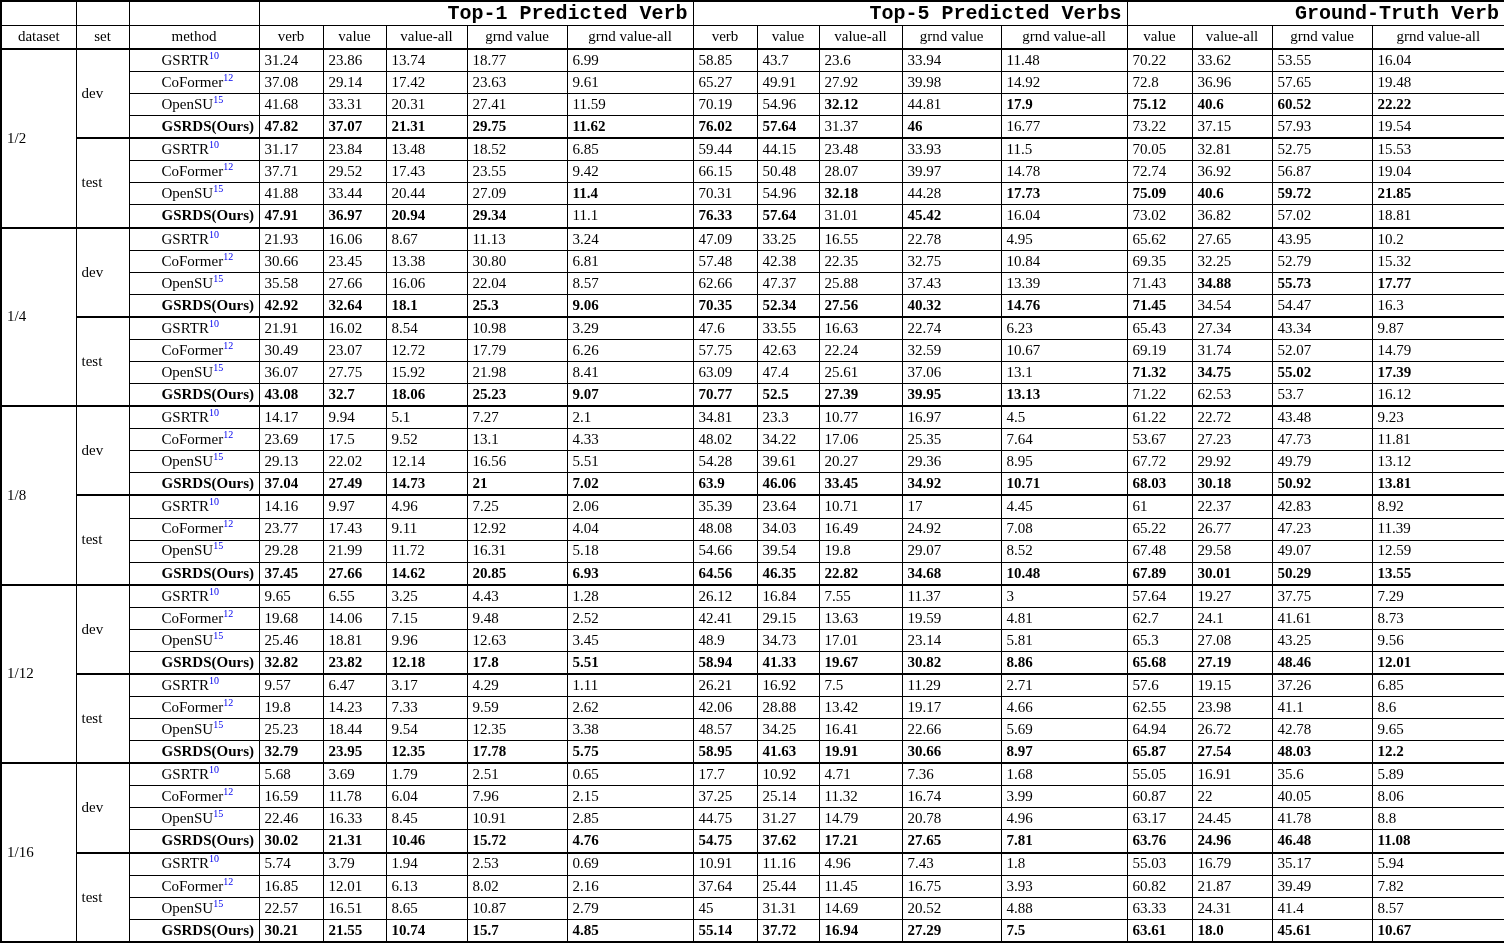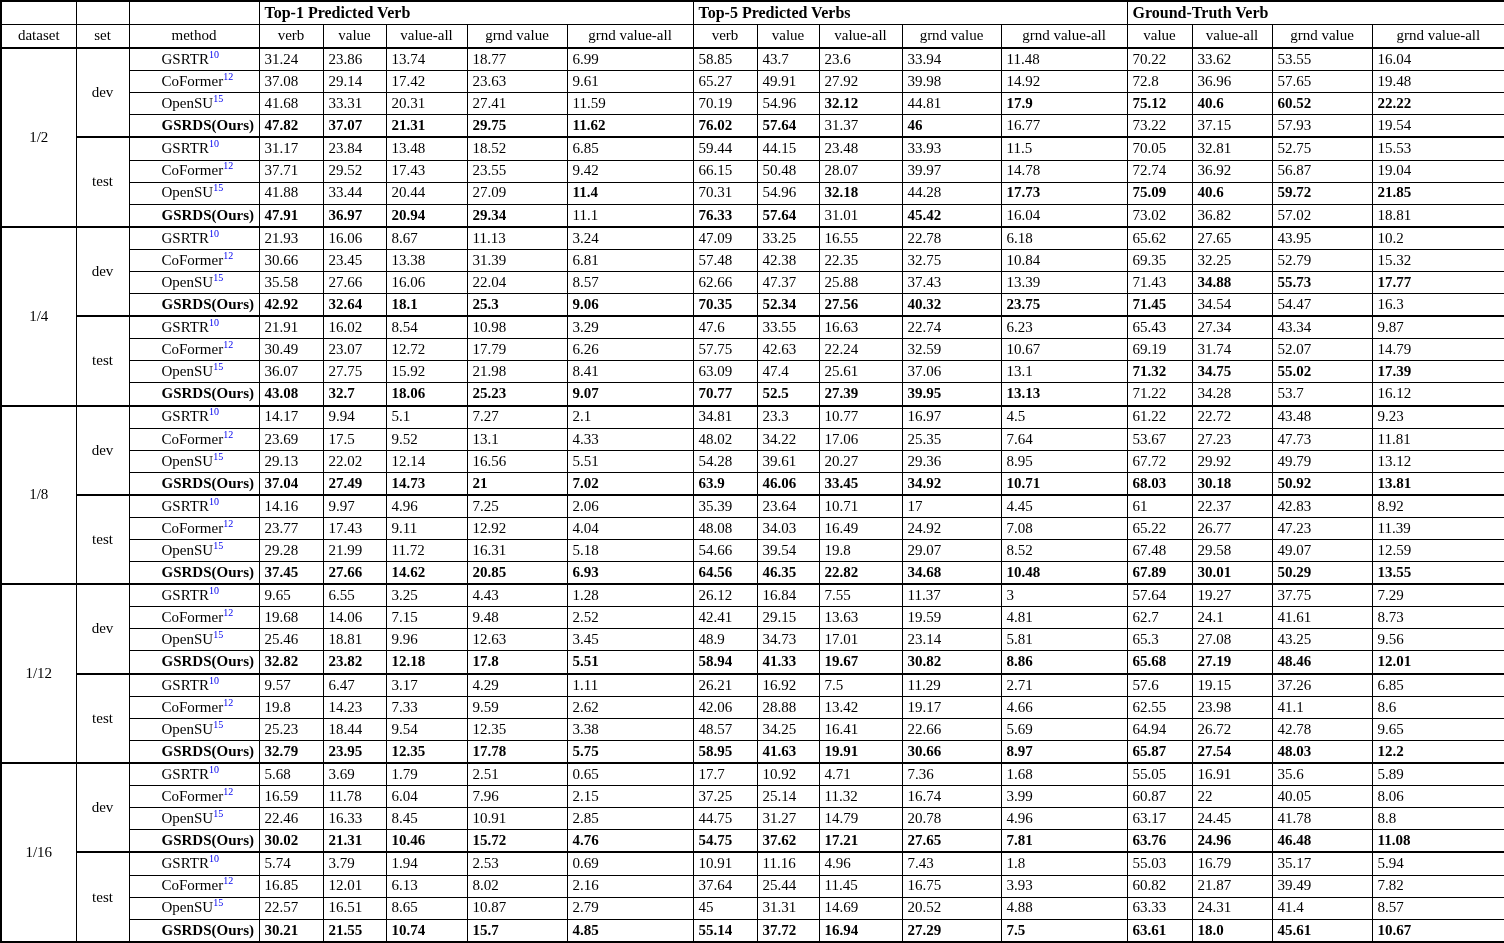--- a/index.html
+++ b/index.html
@@ -16,32 +16,33 @@
     border: 1px solid #000;
     font-size: 15px;
     line-height: 1.15;
     padding: 0 5px;
     white-space: nowrap;
     overflow: hidden;
     vertical-align: middle;
   }
   thead tr.groups th {
     font-weight: bold;
-    font-size: 16px;
-    text-align: left;
+    font-size: 20px;
+    text-align: right;
     height: 22px;
+    font-family: Liberation Mono, monospace;
   }
   thead tr.cols th {
     font-weight: normal;
     text-align: center;
     border-bottom: 2px solid #000;
     height: 22px;
   }
   thead th.method-h { text-align: left; }
-  td.dataset-cell, td.set-cell { text-align: center; }
+  td.dataset-cell, td.set-cell { }
   td.method-cell { text-align: left; padding-left: 32px; }
   td.num-cell { text-align: left; }
   .b { font-weight: bold; }
   tr.set-start td { border-top: 2px solid #000; }
   tr.block-start td { border-top: 2px solid #000; }
   sup.cite {
     font-size: 10px;
     line-height: 0;
     vertical-align: super;
   }
@@ -244,32 +245,32 @@
         <td class="method-cell"><span>GSRTR</span><sup class="cite" style="color: rgb(0, 0, 238);">10</sup></td>
         <td class="num-cell">21.93</td>
         <td class="num-cell">16.06</td>
         <td class="num-cell">8.67</td>
         <td class="num-cell">11.13</td>
         <td class="num-cell">3.24</td>
         <td class="num-cell">47.09</td>
         <td class="num-cell">33.25</td>
         <td class="num-cell">16.55</td>
         <td class="num-cell">22.78</td>
-        <td class="num-cell">6.18</td>
+        <td class="num-cell">4.95</td>
         <td class="num-cell">65.62</td>
         <td class="num-cell">27.65</td>
         <td class="num-cell">43.95</td>
         <td class="num-cell">10.2</td>
       </tr>
       <tr>
         <td class="method-cell"><span>CoFormer</span><sup class="cite" style="color: rgb(0, 0, 238);">12</sup></td>
         <td class="num-cell">30.66</td>
         <td class="num-cell">23.45</td>
         <td class="num-cell">13.38</td>
-        <td class="num-cell">31.39</td>
+        <td class="num-cell">30.80</td>
         <td class="num-cell">6.81</td>
         <td class="num-cell">57.48</td>
         <td class="num-cell">42.38</td>
         <td class="num-cell">22.35</td>
         <td class="num-cell">32.75</td>
         <td class="num-cell">10.84</td>
         <td class="num-cell">69.35</td>
         <td class="num-cell">32.25</td>
         <td class="num-cell">52.79</td>
         <td class="num-cell">15.32</td>
@@ -295,21 +296,21 @@
         <td class="method-cell b"><span>GSRDS(Ours)</span></td>
         <td class="num-cell b">42.92</td>
         <td class="num-cell b">32.64</td>
         <td class="num-cell b">18.1</td>
         <td class="num-cell b">25.3</td>
         <td class="num-cell b">9.06</td>
         <td class="num-cell b">70.35</td>
         <td class="num-cell b">52.34</td>
         <td class="num-cell b">27.56</td>
         <td class="num-cell b">40.32</td>
-        <td class="num-cell b">23.75</td>
+        <td class="num-cell b">14.76</td>
         <td class="num-cell b">71.45</td>
         <td class="num-cell">34.54</td>
         <td class="num-cell">54.47</td>
         <td class="num-cell">16.3</td>
       </tr>
       <tr class="set-start">
         <td rowspan="4" class="set-cell">test</td>
         <td class="method-cell"><span>GSRTR</span><sup class="cite" style="color: rgb(0, 0, 238);">10</sup></td>
         <td class="num-cell">21.91</td>
         <td class="num-cell">16.02</td>
@@ -366,21 +367,21 @@
         <td class="num-cell b">32.7</td>
         <td class="num-cell b">18.06</td>
         <td class="num-cell b">25.23</td>
         <td class="num-cell b">9.07</td>
         <td class="num-cell b">70.77</td>
         <td class="num-cell b">52.5</td>
         <td class="num-cell b">27.39</td>
         <td class="num-cell b">39.95</td>
         <td class="num-cell b">13.13</td>
         <td class="num-cell">71.22</td>
-        <td class="num-cell">34.28</td>
+        <td class="num-cell">62.53</td>
         <td class="num-cell">53.7</td>
         <td class="num-cell">16.12</td>
       </tr>
       <tr class="block-start">
         <td rowspan="8" class="dataset-cell">1/8</td>
         <td rowspan="4" class="set-cell">dev</td>
         <td class="method-cell"><span>GSRTR</span><sup class="cite" style="color: rgb(0, 0, 238);">10</sup></td>
         <td class="num-cell">14.17</td>
         <td class="num-cell">9.94</td>
         <td class="num-cell">5.1</td>

